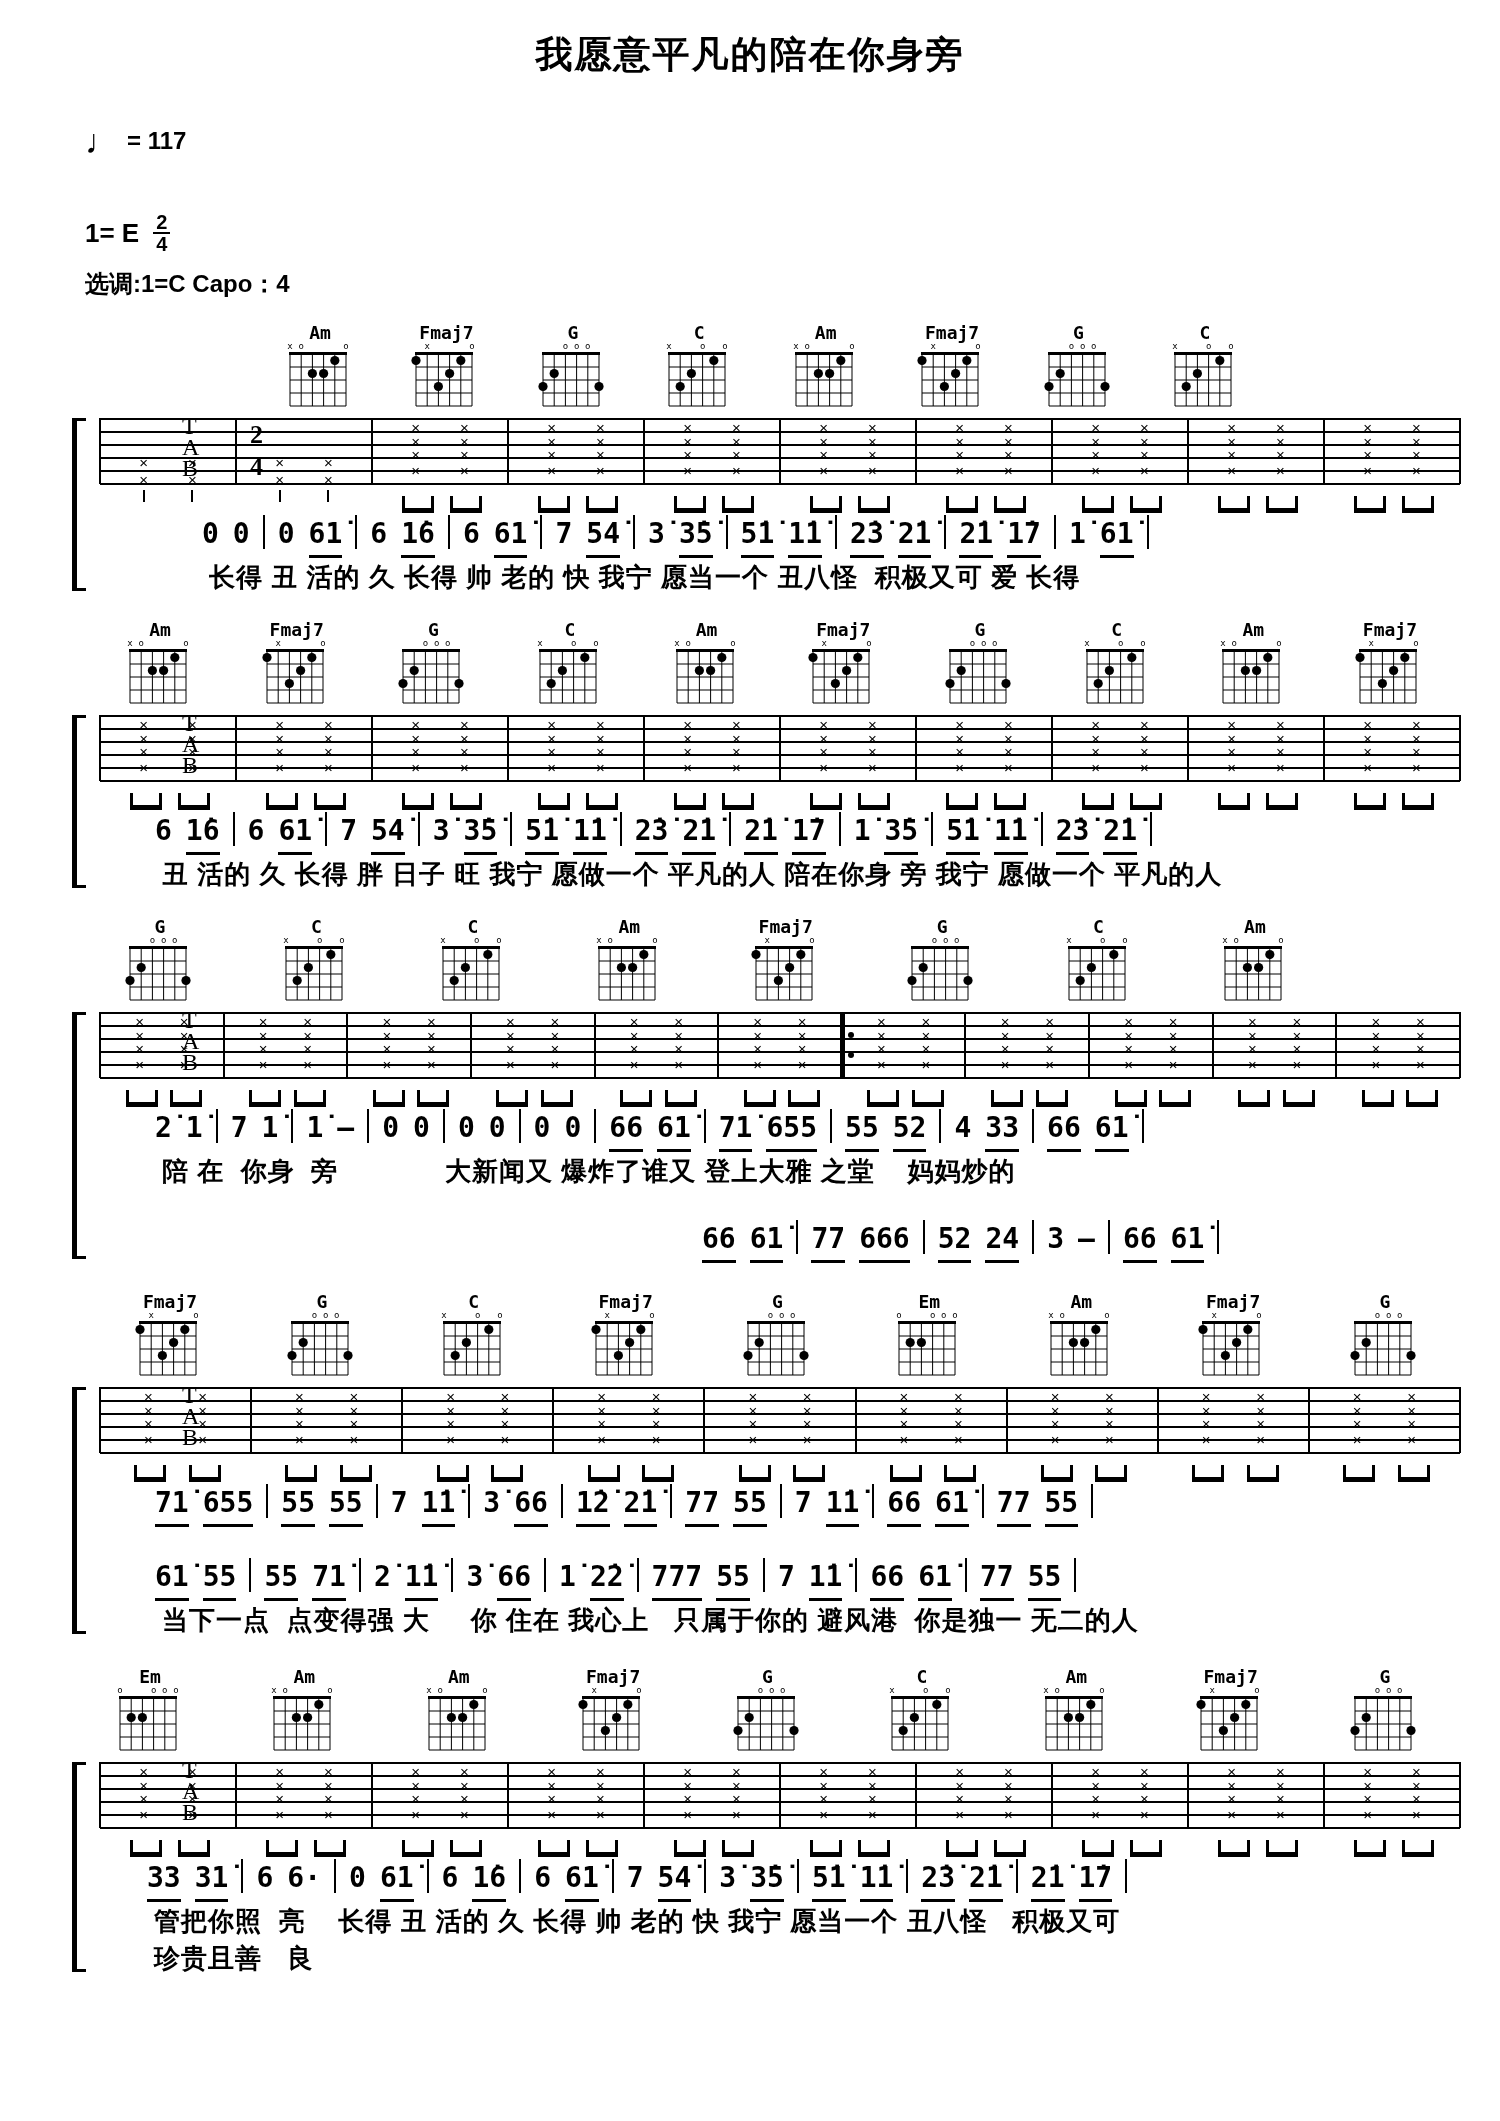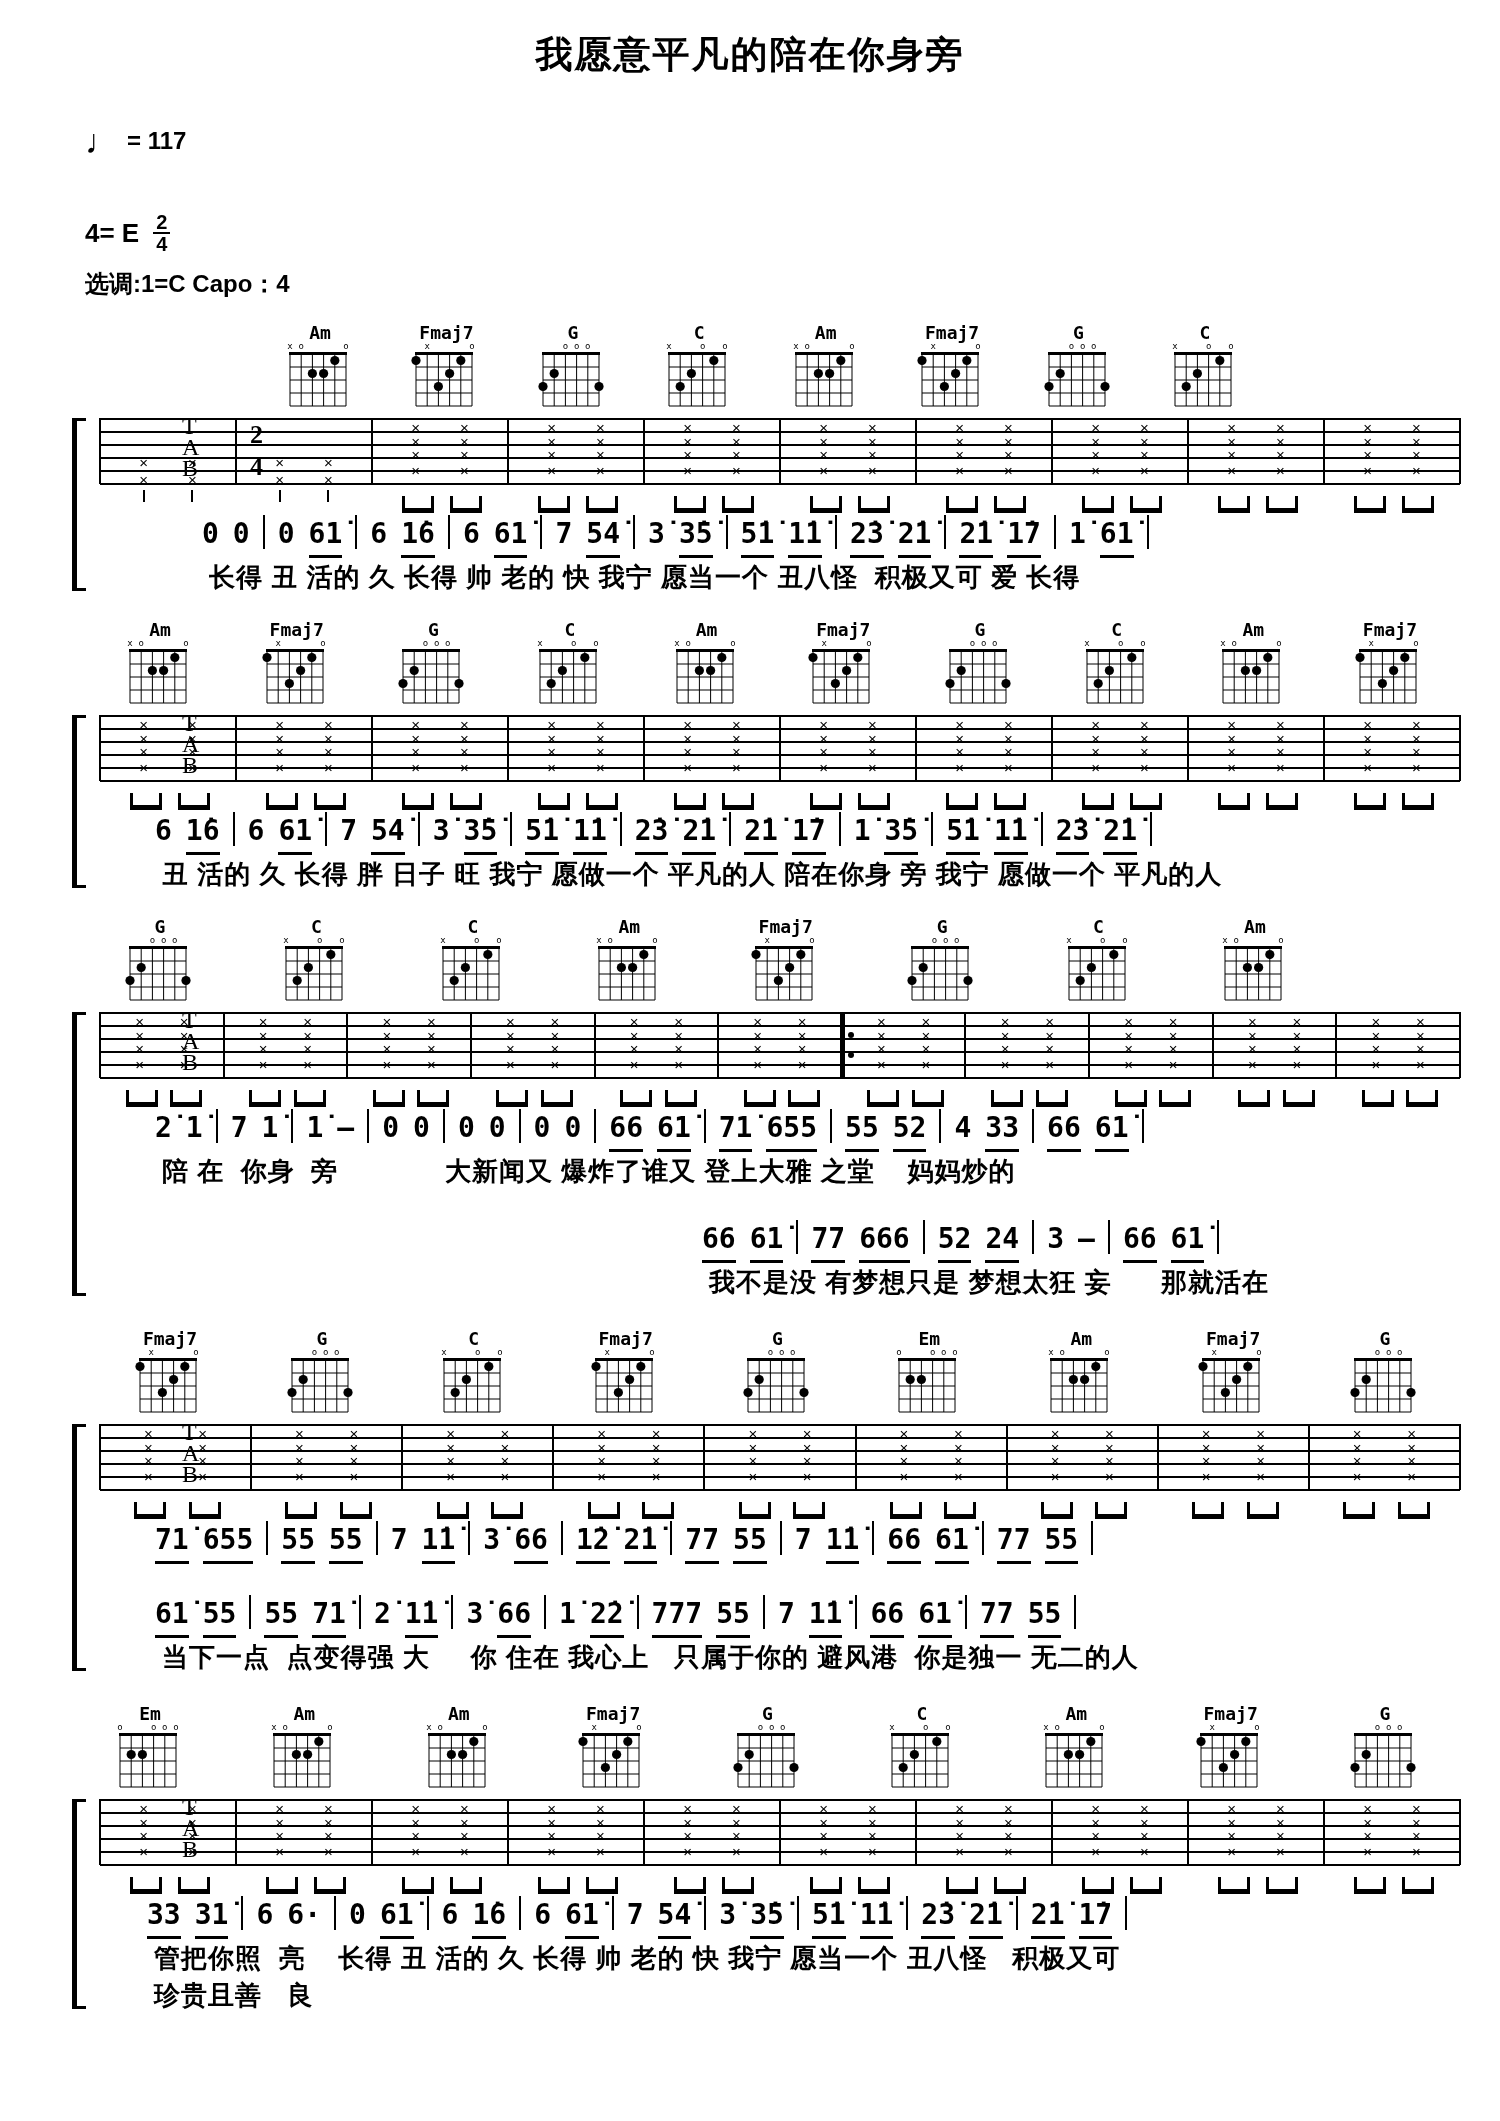--- a/index.html
+++ b/index.html
@@ -51,21 +51,21 @@
 </style>
 </head>
 <body>
 
 <div class="page">
   <div class="title">我愿意平凡的陪在你身旁</div>
   <div class="tempo">
     <span class="glyph">♩</span><span>= 117</span>
   </div>
   <div class="keyrow">
-    <span>4= E</span>
+    <span>1= E</span>
     <span class="frac">
       <span class="top">2</span>
       <span>4</span>
     </span>
   </div>
   <div class="tuning">选调:1=C  Capo：4</div>
   <div id="systems">
       <div class="system" style="margin-bottom: 24px;">
         <div class="chordrow" style="margin-left: 285px; width: 955px;">
           <div class="chord">
@@ -1025,21 +1025,20 @@
           <div class="beam" style="left: calc(93.8182% - 14px);"></div>
           <div class="xcol" style="left: calc(97.0909% - 8px); white-space: pre;">×
 ×
 ×</div>
           <div class="xlow" style="left: calc(97.0909% - 8px); white-space: pre;">×</div>
           <div class="beam" style="left: calc(97.0909% - 14px);"></div>
         </div>
         <div class="notesrow" style="padding-left: 148px;"><span class="ntoken">2̇</span><span class="ntoken">1̇</span><span class="nbar"></span><span class="ntoken">7</span><span class="ntoken">1̇</span><span class="nbar"></span><span class="ntoken">1̇</span><span class="ntoken">–</span><span class="nbar"></span><span class="ntoken">0</span><span class="ntoken">0</span><span class="nbar"></span><span class="ntoken">0</span><span class="ntoken">0</span><span class="nbar"></span><span class="ntoken">0</span><span class="ntoken">0</span><span class="nbar"></span><span class="ntoken beamed">66</span><span class="ntoken beamed">61̇</span><span class="nbar"></span><span class="ntoken beamed">71̇</span><span class="ntoken beamed">655</span><span class="nbar"></span><span class="ntoken beamed">55</span><span class="ntoken beamed">52</span><span class="nbar"></span><span class="ntoken">4</span><span class="ntoken beamed">33</span><span class="nbar"></span><span class="ntoken beamed">66</span><span class="ntoken beamed">61̇</span><span class="nbar"></span></div>
         <div class="lyricsrow" style="padding-left: 162px;">陪 在  你身  旁             大新闻又 爆炸了谁又 登上大雅 之堂    妈妈炒的</div>
         <div class="notesrow" style="padding-left: 695px;"><span class="ntoken beamed">66</span><span class="ntoken beamed">61̇</span><span class="nbar"></span><span class="ntoken beamed">77</span><span class="ntoken beamed">666</span><span class="nbar"></span><span class="ntoken beamed">52</span><span class="ntoken beamed">24</span><span class="nbar"></span><span class="ntoken">3</span><span class="ntoken">–</span><span class="nbar"></span><span class="ntoken beamed">66</span><span class="ntoken beamed">61̇</span><span class="nbar"></span></div>
-        <div class="lyricsrow" style="padding-left: 709px;">我不是没 有梦想只是 梦想太狂 妄      那就活在</div>
         <div class="bracket" style="top: 96px; bottom: 4px;"></div>
       </div>
       <div class="system" style="margin-bottom: 28px;">
         <div class="chordrow" style="margin-left: 135px; width: 1285px;">
           <div class="chord">
             <div class="chord-label">Fmaj7</div>
             <svg width="66" height="76">
               <text x="16.2" y="9" text-anchor="middle" font-size="9" font-family="DejaVu Sans Mono, monospace">x</text>
               <text x="61" y="9" text-anchor="middle" font-size="9" font-family="DejaVu Sans Mono, monospace">o</text>
               <rect x="4" y="12" width="58" height="3"></rect>

